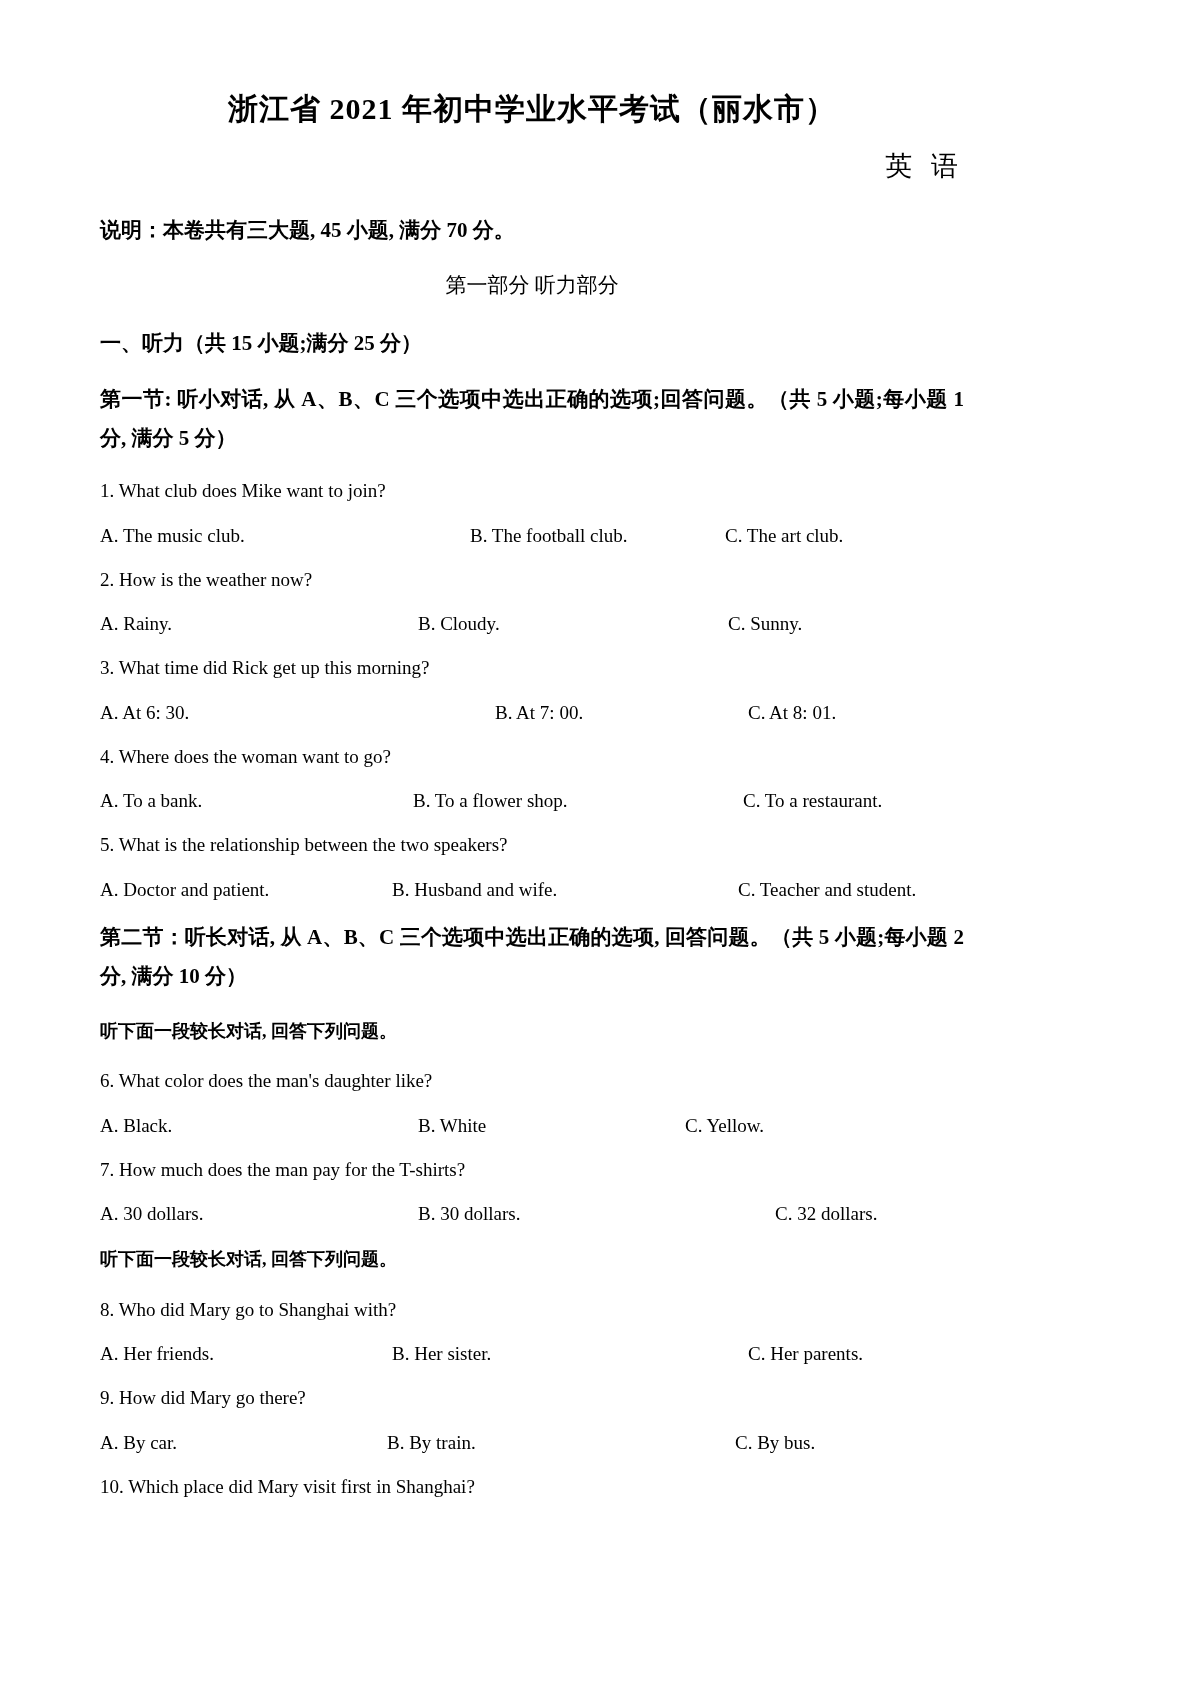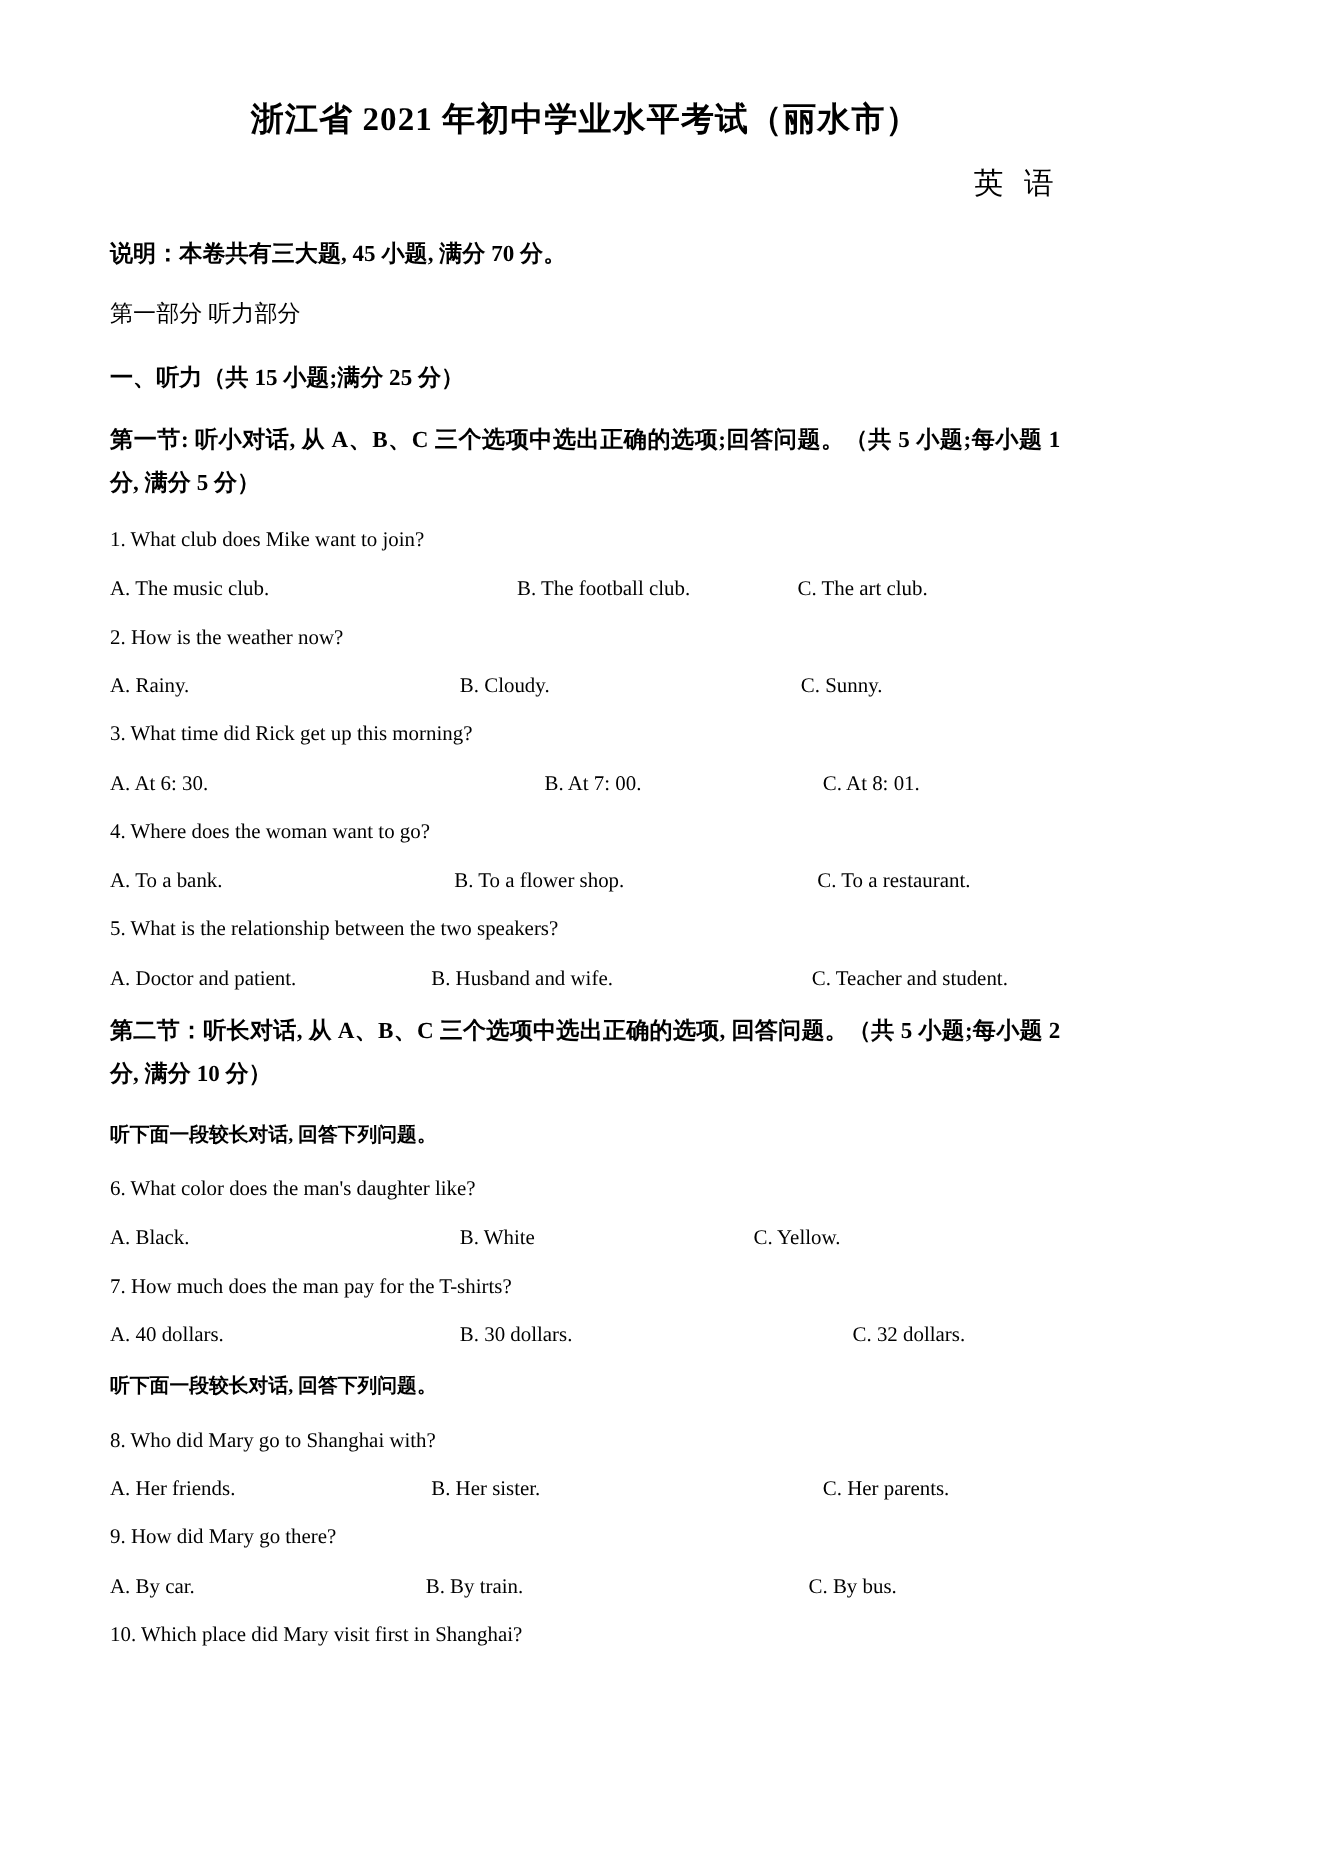--- a/index.html
+++ b/index.html
@@ -36,20 +36,21 @@
     margin: 18px 0 0 0;
     line-height: 1.4;
   }
   .note-line {
     font-size: 21px;
     font-weight: bold;
     margin: 28px 0 0 0;
     line-height: 1.6;
   }
   .part-title {
+    text-align: center;
     font-size: 21px;
     margin: 22px 0 0 0;
     line-height: 1.6;
   }
   .section-head {
     font-size: 21px;
     font-weight: bold;
     margin: 22px 0 0 0;
     line-height: 1.75;
   }
@@ -142,21 +143,21 @@
 
   <p class="q-stem">6. What color does the man's daughter like?</p>
   <div class="q-opts">
     <span class="opt" style="left:0px">A. Black.</span>
     <span class="opt" style="left:318px">B. White</span>
     <span class="opt" style="left:585px">C. Yellow.</span>
   </div>
 
   <p class="q-stem">7. How much does the man pay for the T-shirts?</p>
   <div class="q-opts">
-    <span class="opt" style="left:0px">A. 40 dollars.</span>
+    <span class="opt" style="left:0px">A. 30 dollars.</span>
     <span class="opt" style="left:318px">B. 30 dollars.</span>
     <span class="opt" style="left:675px">C. 32 dollars.</span>
   </div>
 
   <p class="cue-head">听下面一段较长对话, 回答下列问题。</p>
 
   <p class="q-stem">8. Who did Mary go to Shanghai with?</p>
   <div class="q-opts">
     <span class="opt" style="left:0px">A. Her friends.</span>
     <span class="opt" style="left:292px">B. Her sister.</span>

